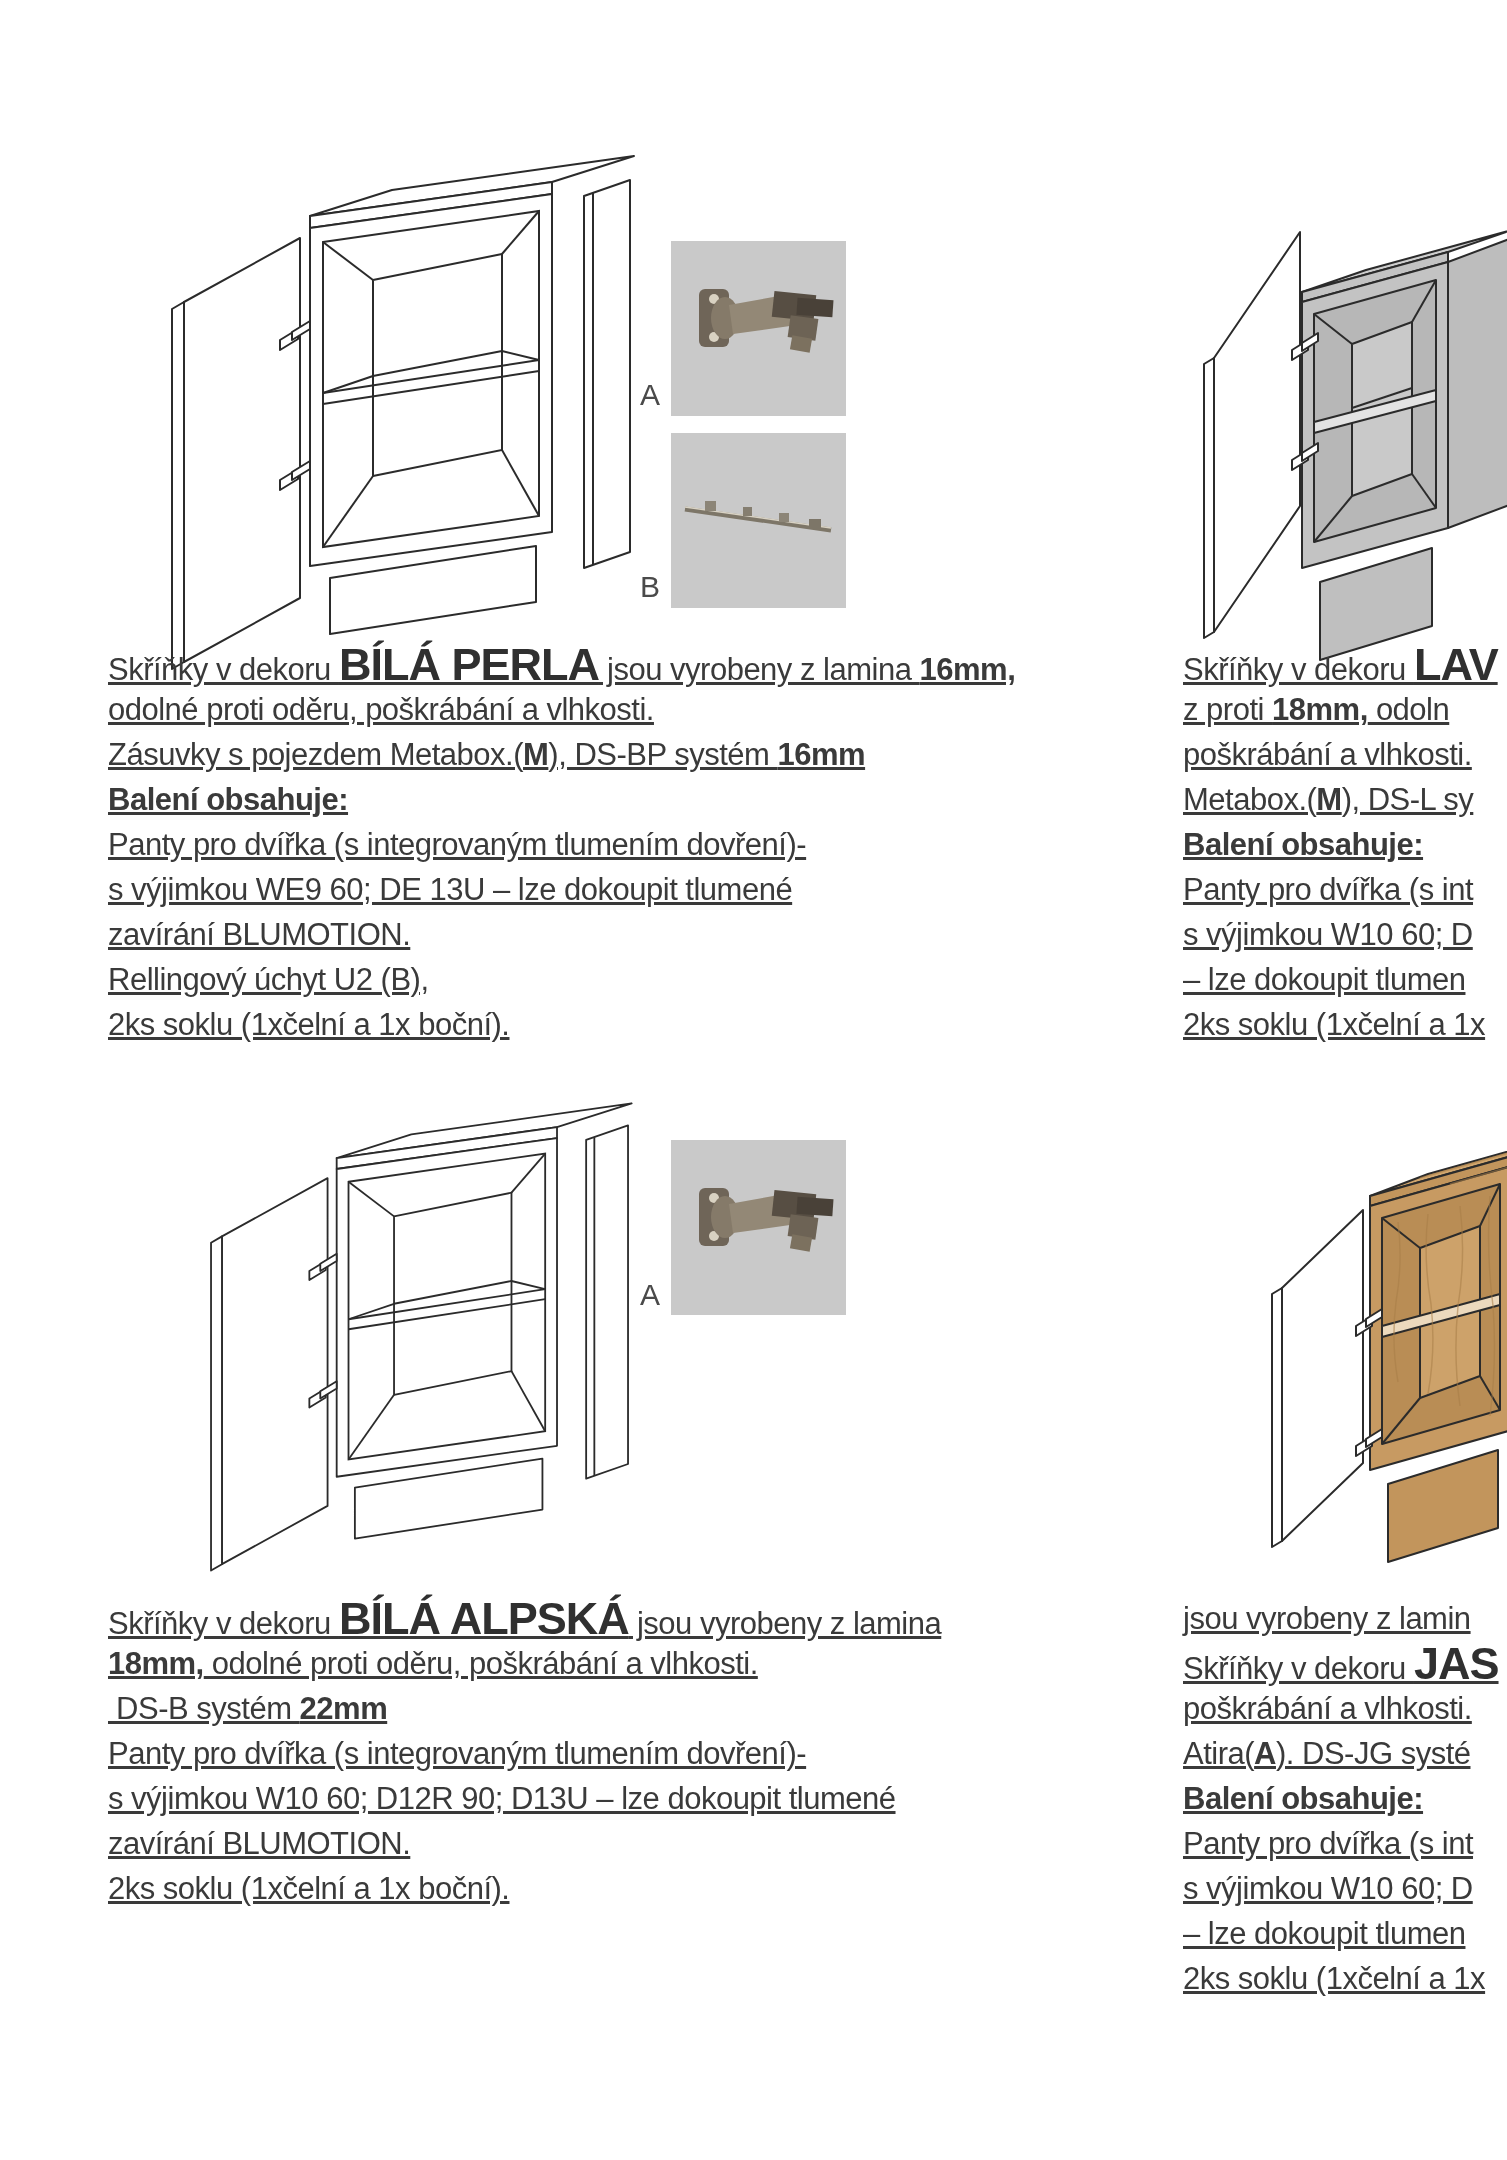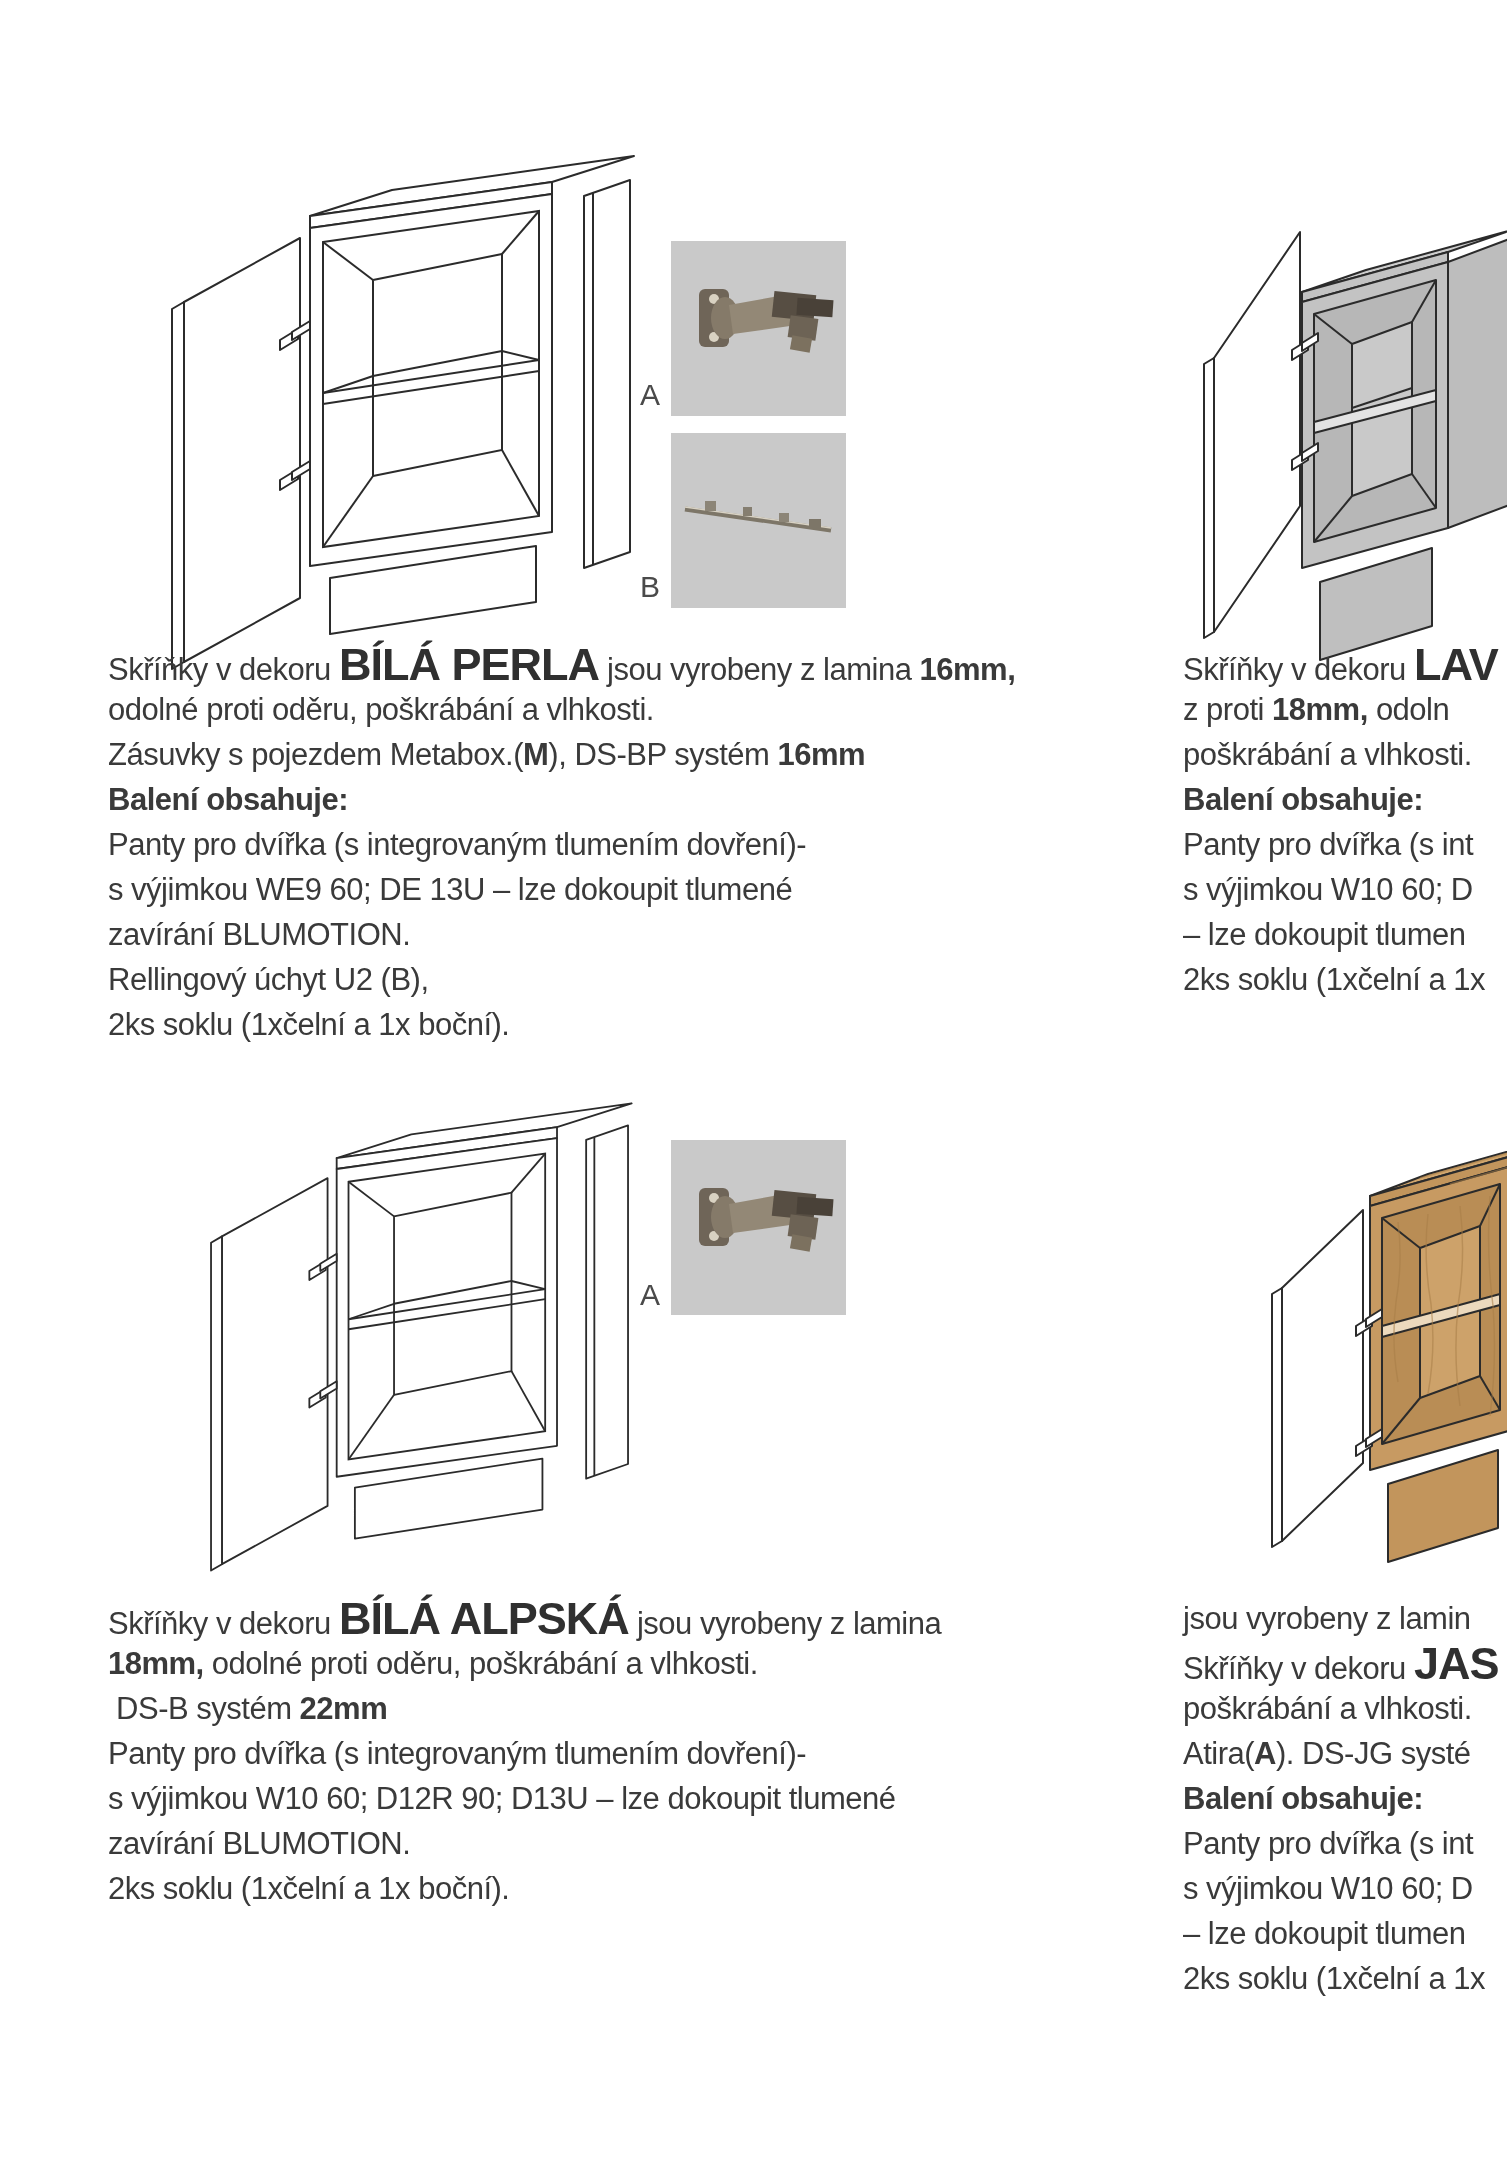--- a/index.html
+++ b/index.html
@@ -12,21 +12,21 @@
     font-family:"Liberation Sans", sans-serif;
     color:var(--text,#3a3a3a);
   }
   section.quad { position:absolute; inset:0; pointer-events:none; }
   .textblock {
     position:absolute;
     font-size:31px;
     letter-spacing:-0.5px;
     line-height:45px;
   }
-  .tline { white-space:pre; height:45px; }
+  .tline { white-space:pre; height:45px;text-decoration:underline; }
   .tline span.b { font-weight:700; }
   .tline span.name { font-weight:700; font-size:45px; letter-spacing:-1px; color:#303030; }
   .photo {
     position:absolute;
     width:175px; height:175px;
     background:var(--photo-box-bg,#c9c9c9);
   }
   .photo svg { width:100%; height:100%; display:block; }
   .photo-label {
     position:absolute;
@@ -160,20 +160,21 @@
         <polygon class="lineart" points="0,10 16,0 16,10 0,20"></polygon>
         <polygon class="lineart" points="10,3 26,-7 26,1 10,11"></polygon>
       </g>
     </g>
   </svg>
 
   <div class="textblock" style="left:1183px;top:642px">
       <div class="tline"><span>Skříňky v dekoru </span><span class="name">LAV</span></div>
       <div class="tline"><span>z proti </span><span class="b">18mm,</span><span> odoln</span></div>
       <div class="tline"><span>poškrábání a vlhkosti.</span></div>
+      <div class="tline"><span>Metabox.(</span><span class="b">M</span><span>), DS-L sy</span></div>
       <div class="tline"><span class="b">Balení obsahuje:</span></div>
       <div class="tline"><span>Panty pro dvířka (s int</span></div>
       <div class="tline"><span>s výjimkou W10 60; D</span></div>
       <div class="tline"><span>– lze dokoupit tlumen</span></div>
       <div class="tline"><span>2ks soklu (1xčelní a 1x</span></div>
     </div>
 </section>
 
 <section class="quad">
 

